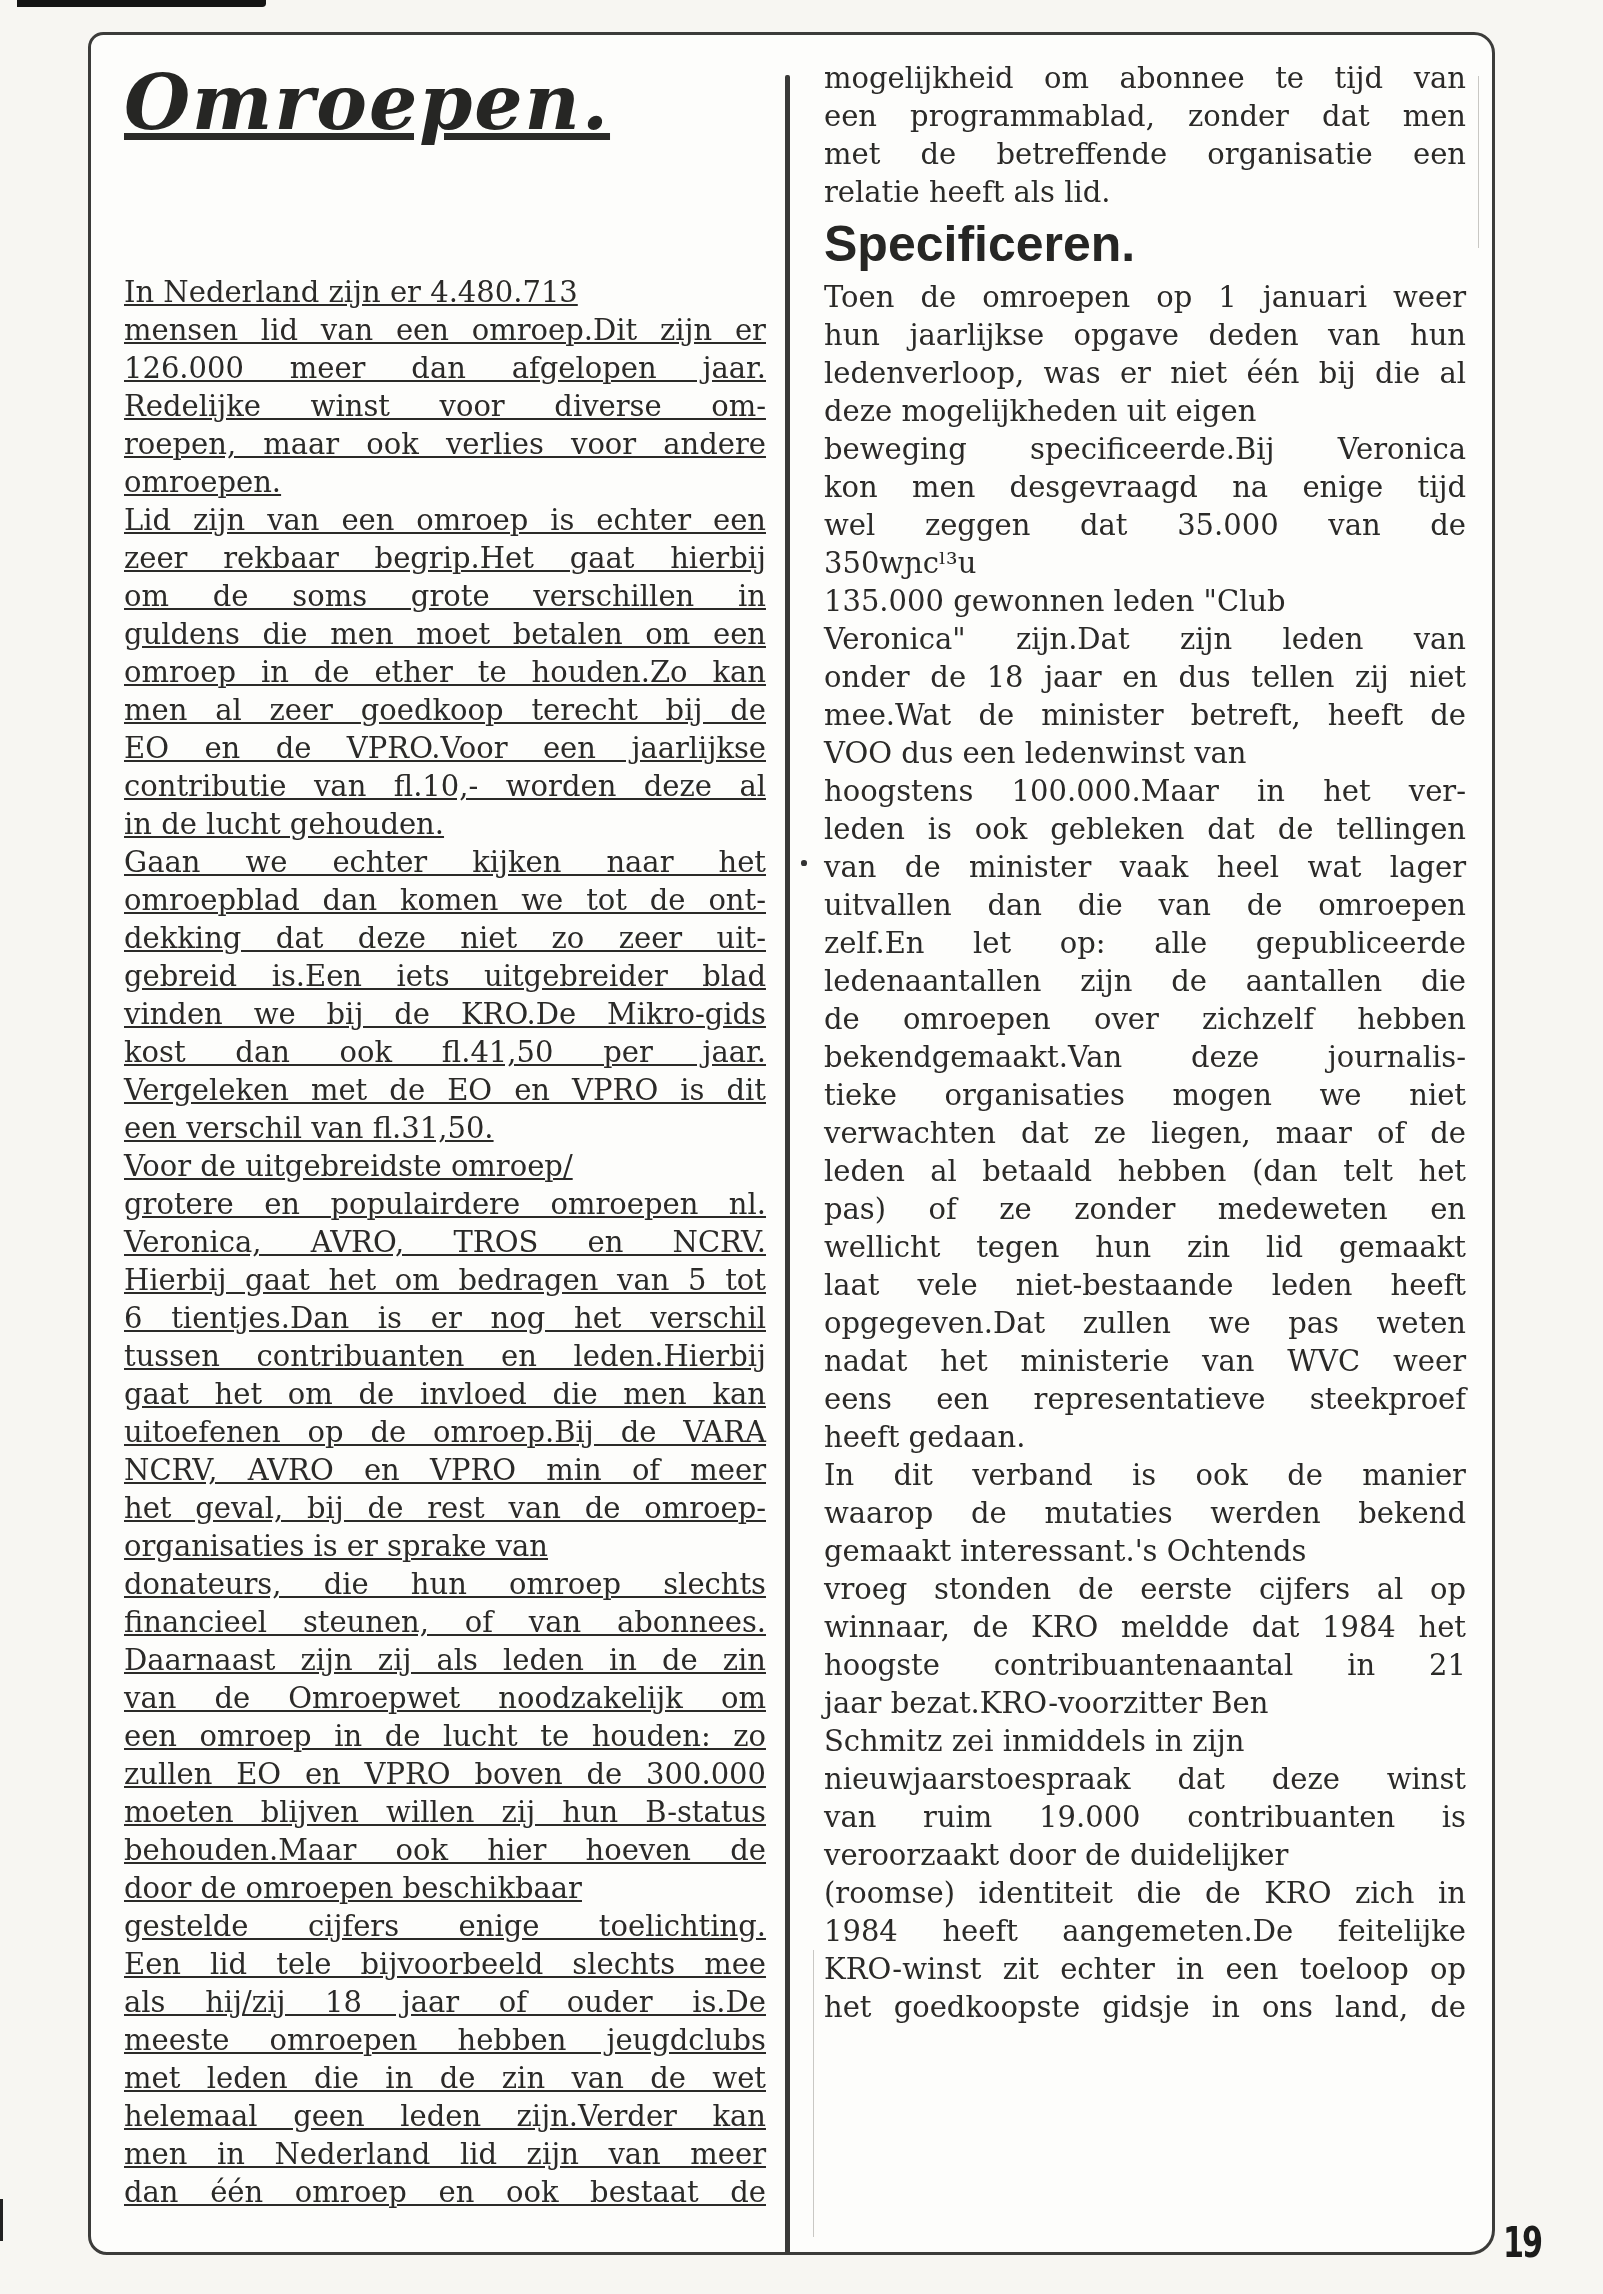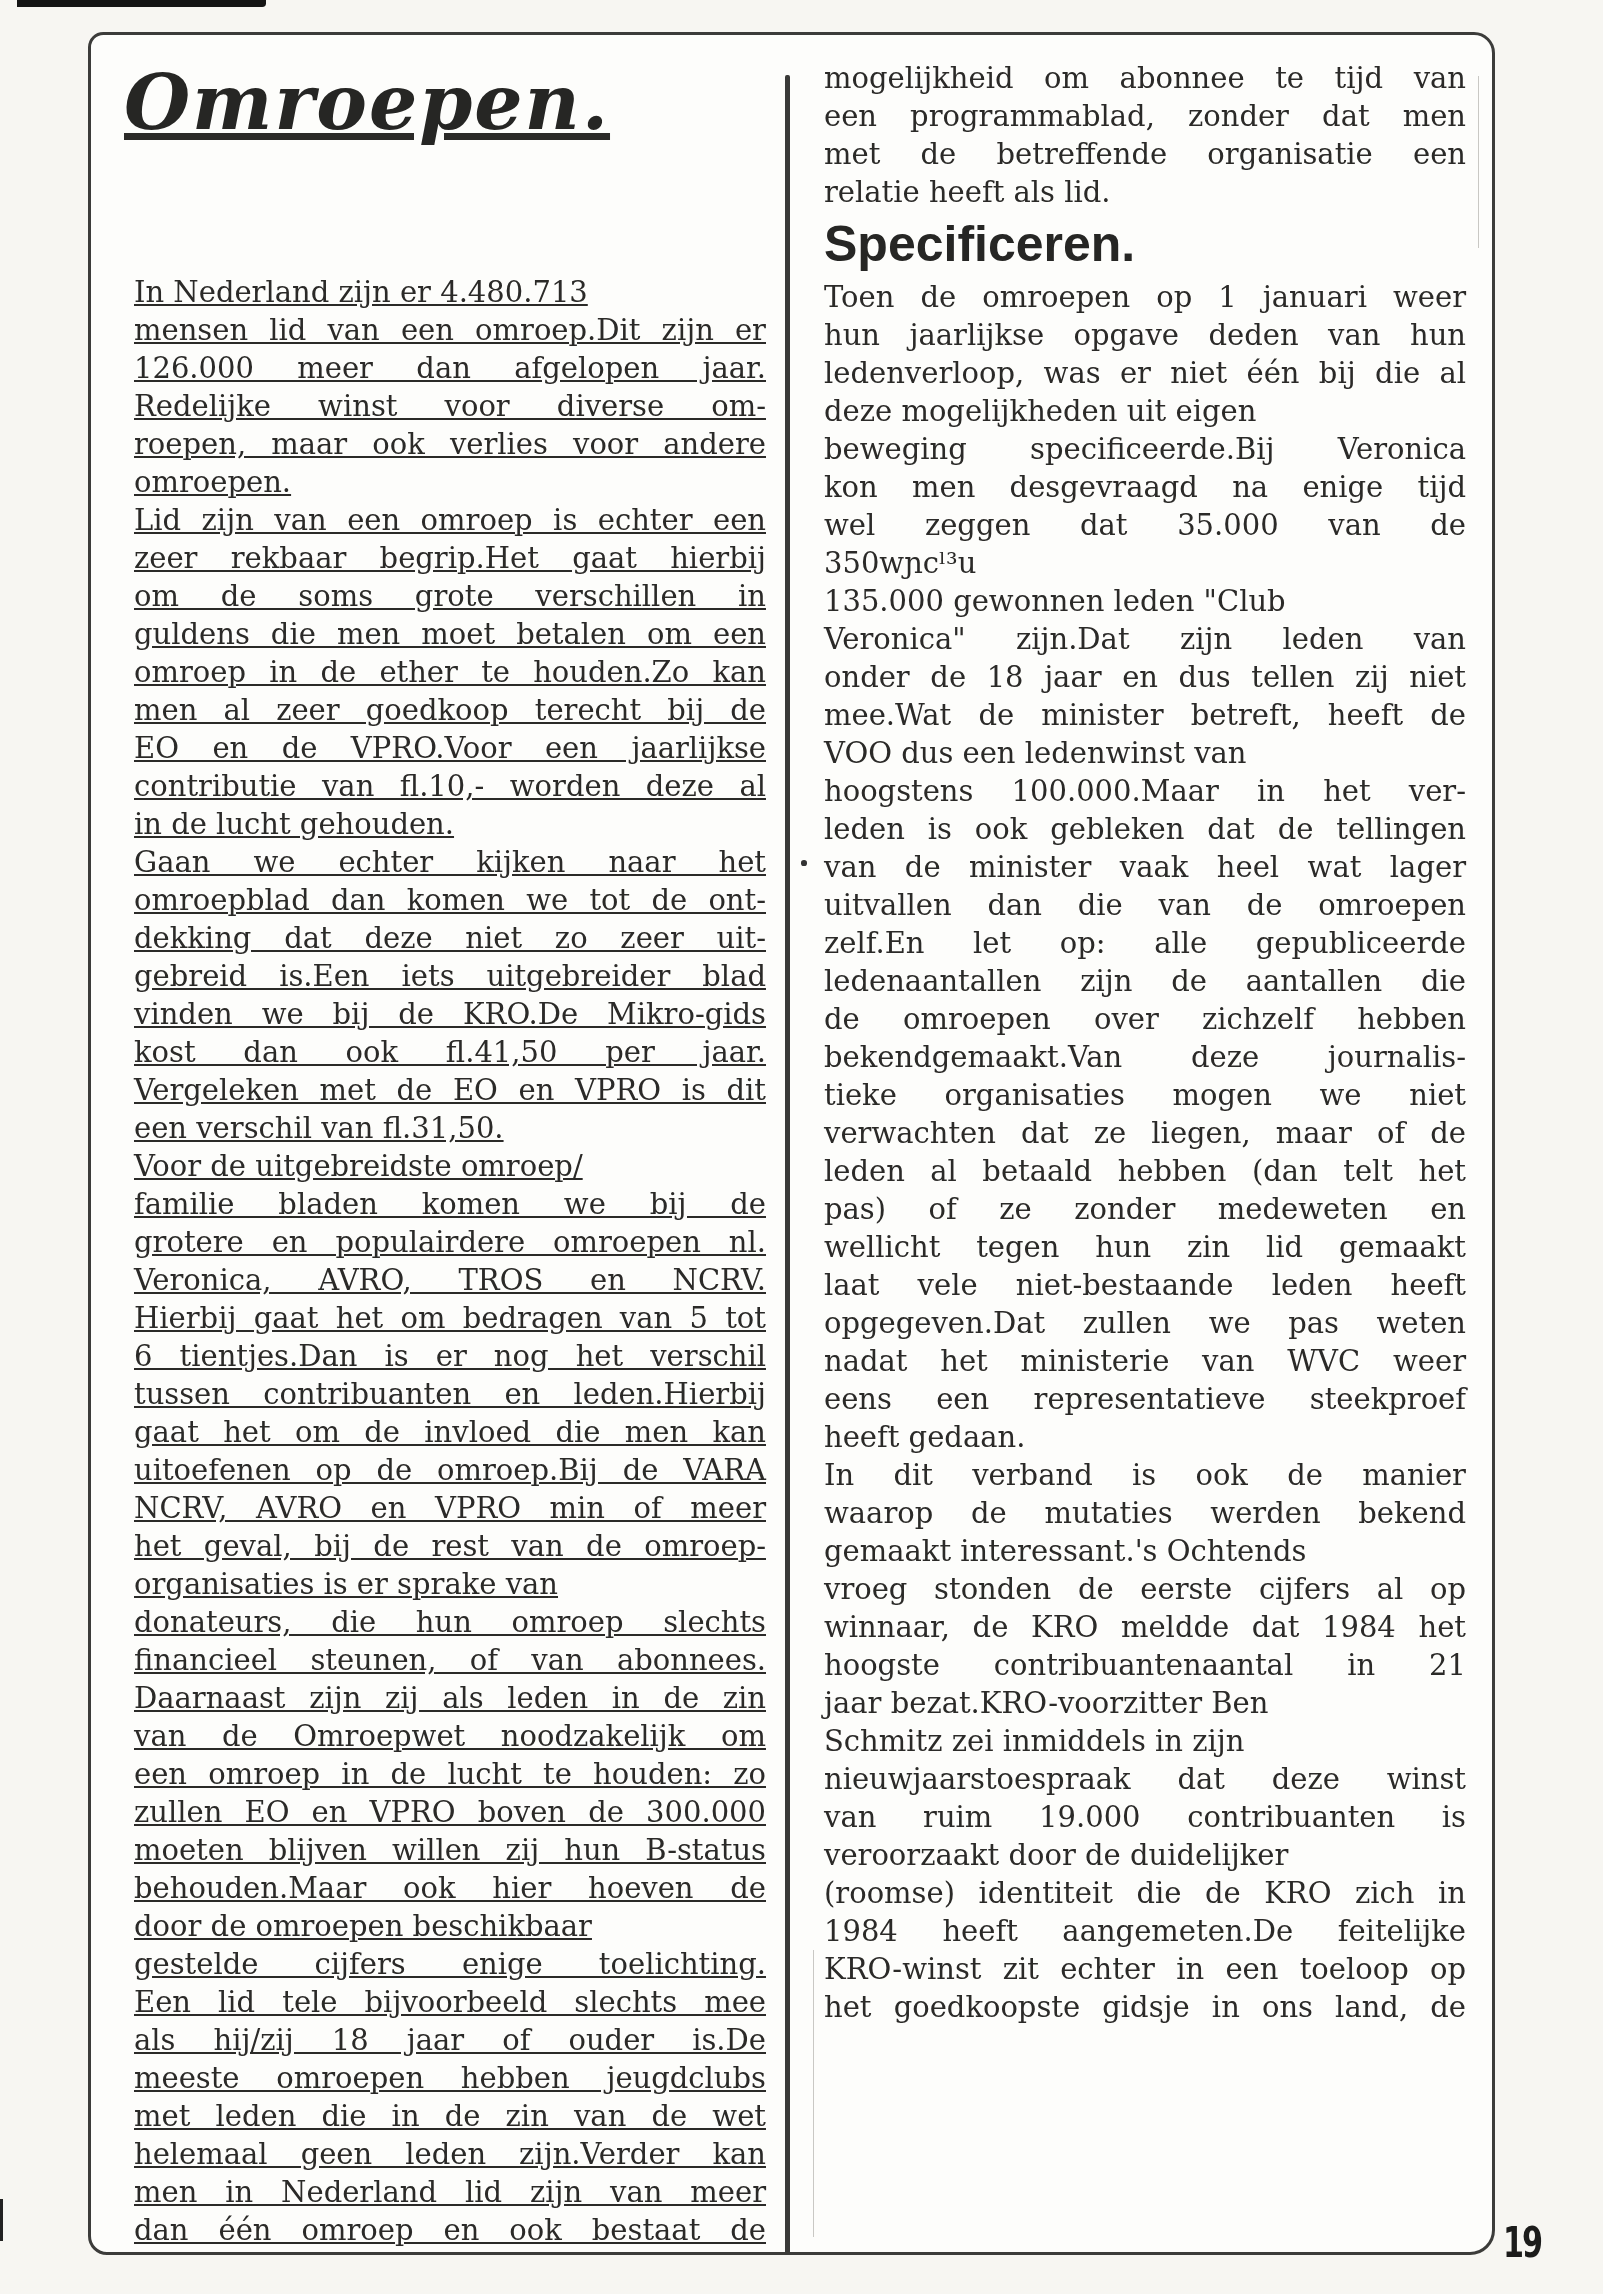--- a/index.html
+++ b/index.html
@@ -91,21 +91,20 @@
       display: block;
       white-space: nowrap;
       text-align: justify;
       text-align-last: justify;
     }
     .line.last {
       text-align-last: left;
     }
     .left-lines {
       margin-top: 113px;
-      margin-left: 10px;
     }
     .right-first {
       margin-top: 0;
     }
     .right-heading {
       margin-top: 40px;
       margin-bottom: 67px;
     }
     .page-number {
       position: absolute;
@@ -166,21 +165,20 @@
       <span class="line last">in de lucht gehouden.</span>
       <span class="line">Gaan we echter kijken naar het</span>
       <span class="line">omroepblad dan komen we tot de ont-</span>
       <span class="line">dekking dat deze niet zo zeer uit-</span>
       <span class="line">gebreid is.Een iets uitgebreider blad</span>
       <span class="line">vinden we bij de KRO.De Mikro-gids</span>
       <span class="line">kost dan ook fl.41,50 per jaar.</span>
       <span class="line">Vergeleken met de EO en VPRO is dit</span>
       <span class="line last">een verschil van fl.31,50.</span>
       <span class="line last">Voor de uitgebreidste omroep/</span>
-      <span class="line">familie bladen komen we bij de</span>
       <span class="line">grotere en populairdere omroepen nl.</span>
       <span class="line">Veronica, AVRO, TROS en NCRV.</span>
       <span class="line">Hierbij gaat het om bedragen van 5 tot</span>
       <span class="line">6 tientjes.Dan is er nog het verschil</span>
       <span class="line">tussen contribuanten en leden.Hierbij</span>
       <span class="line">gaat het om de invloed die men kan</span>
       <span class="line">uitoefenen op de omroep.Bij de VARA</span>
       <span class="line">NCRV, AVRO en VPRO min of meer</span>
       <span class="line">het geval, bij de rest van de omroep-</span>
       <span class="line last">organisaties is er sprake van</span>

